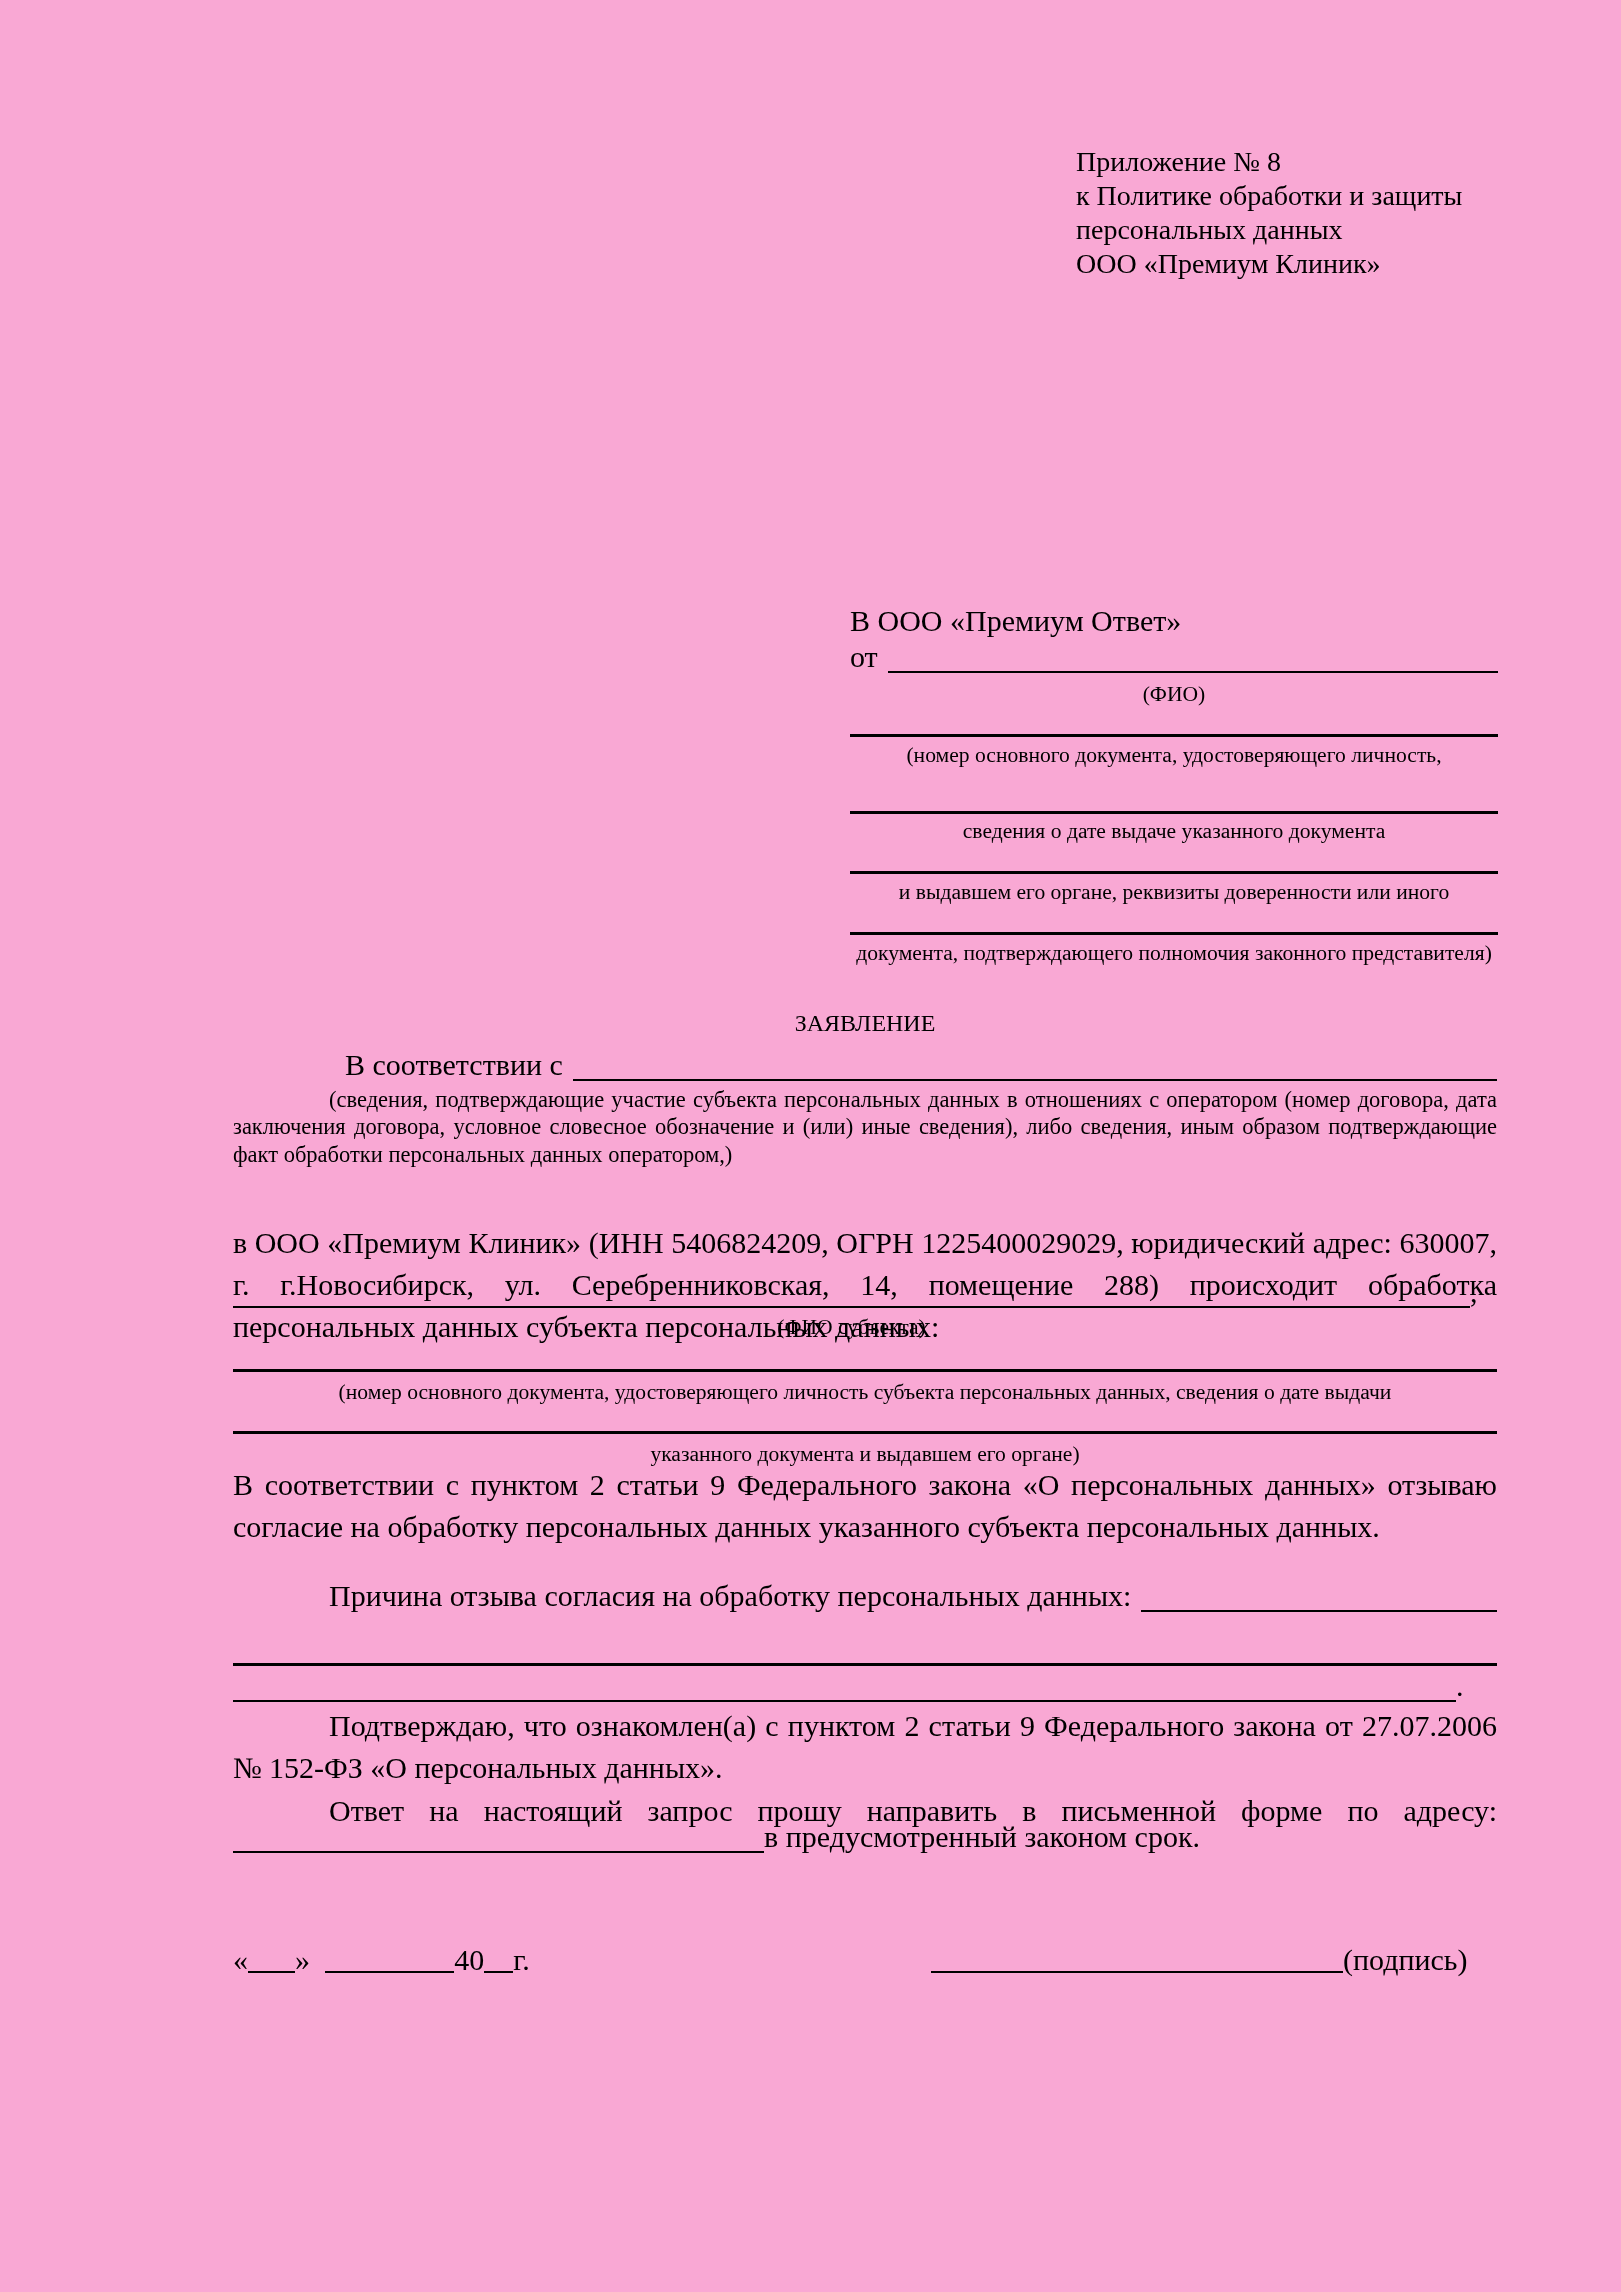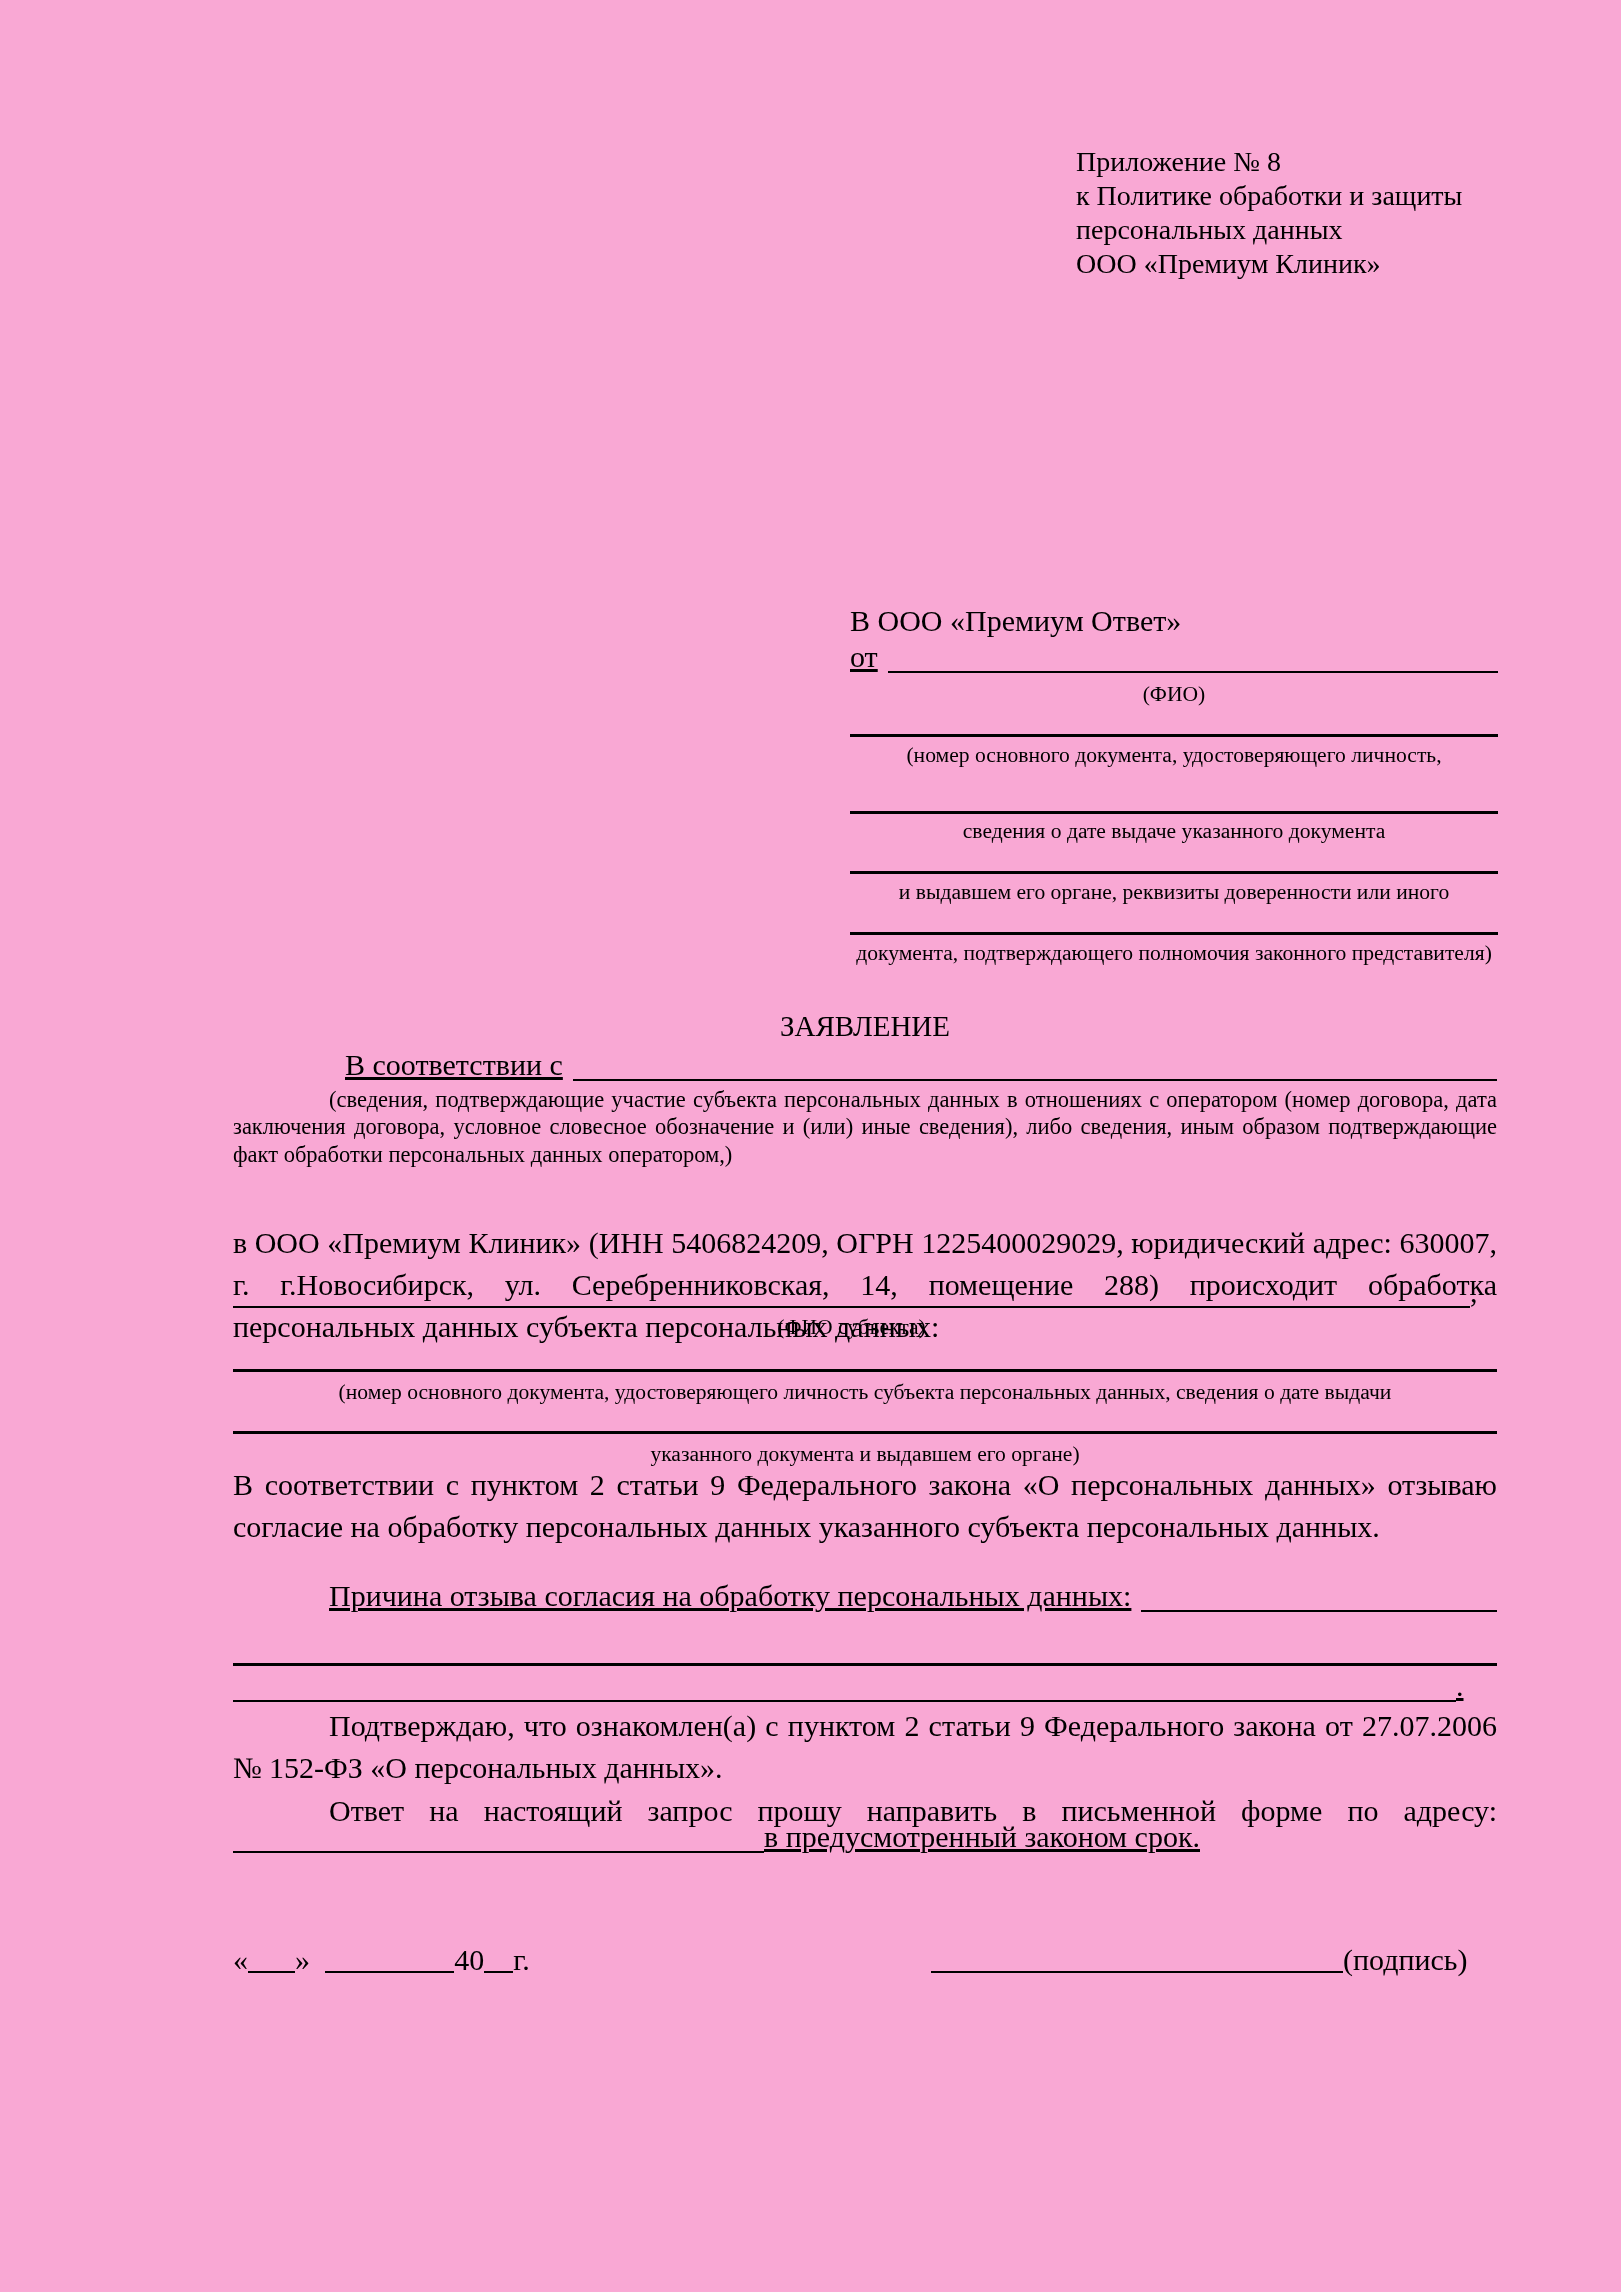--- a/index.html
+++ b/index.html
@@ -11,21 +11,21 @@
     color:#000000;
     font-family:"Liberation Serif", serif;
     overflow:hidden;
   }
   .abs { position:absolute; }
   .center { text-align:center; }
   .justify { text-align:justify; }
   .body-txt { font-size:30px; line-height:42px; }
   .cap { font-size:21.6px; line-height:25.5px; }
   .hline { position:absolute; height:2.9px; background:#000; }
-  .row { display:flex; align-items:flex-end;text-decoration:underline; }
+  .row { display:flex; align-items:flex-end; }
   .fill { flex:1 1 auto; height:0; border-bottom:2.9px solid #000; margin-bottom:4.9px; }
   .nowrap { white-space:nowrap; }
   .iul { display:inline-block; border-bottom:2.9px solid #000; height:3.9px; vertical-align:-2.9px; }
   .title { font-weight:bold; font-size:33px; line-height:45px; }
   .stretch-last { text-align:justify; text-align-last:justify; }
 </style>
 </head>
 <body>
 
 <div class="page">
@@ -51,21 +51,21 @@
 
   <div class="hline" style="left:850px; top:811px; width:648px;"></div>
   <div class="abs center cap" style="left:850px; top:819px; width:648px;">сведения о дате выдаче указанного документа</div>
 
   <div class="hline" style="left:850px; top:871px; width:648px;"></div>
   <div class="abs center cap" style="left:850px; top:880px; width:648px;">и выдавшем его органе, реквизиты доверенности или иного</div>
 
   <div class="hline" style="left:850px; top:932px; width:648px;"></div>
   <div class="abs center cap" style="left:850px; top:941px; width:648px;">документа, подтверждающего полномочия законного представителя)</div>
 
-  <div class="abs center" style="left:233px; top:1010px; width:1264px; font-size:29px;">ЗАЯВЛЕНИЕ</div>
+  <div class="abs center" style="left:233px; top:1010px; width:1264px; font-size:24px;">ЗАЯВЛЕНИЕ</div>
 
   <div class="abs row body-txt" style="left:233px; top:1051px; width:1264px; height:35px;">
     <span class="nowrap" style="margin-left:112px;">В соответствии с</span>
     <span class="fill" style="margin-left:9.8px;"></span>
   </div>
 
   <div class="abs justify" style="left:233px; top:1086px; width:1264px; font-size:22.5px; line-height:27.4px; text-indent:96px;">(сведения, подтверждающие участие субъекта персональных данных в отношениях с оператором (номер договора, дата заключения договора, условное словесное обозначение и (или) иные сведения), либо сведения, иным образом подтверждающие факт обработки персональных данных оператором,)</div>
 
   <div class="abs justify body-txt" style="left:233px; top:1222px; width:1264px;">в ООО «Премиум Клиник» (ИНН 5406824209, ОГРН 1225400029029, юридический адрес: 630007, г. г.Новосибирск, ул. Серебренниковская, 14, помещение 288) происходит обработка персональных данных субъекта персональных данных:</div>
 

